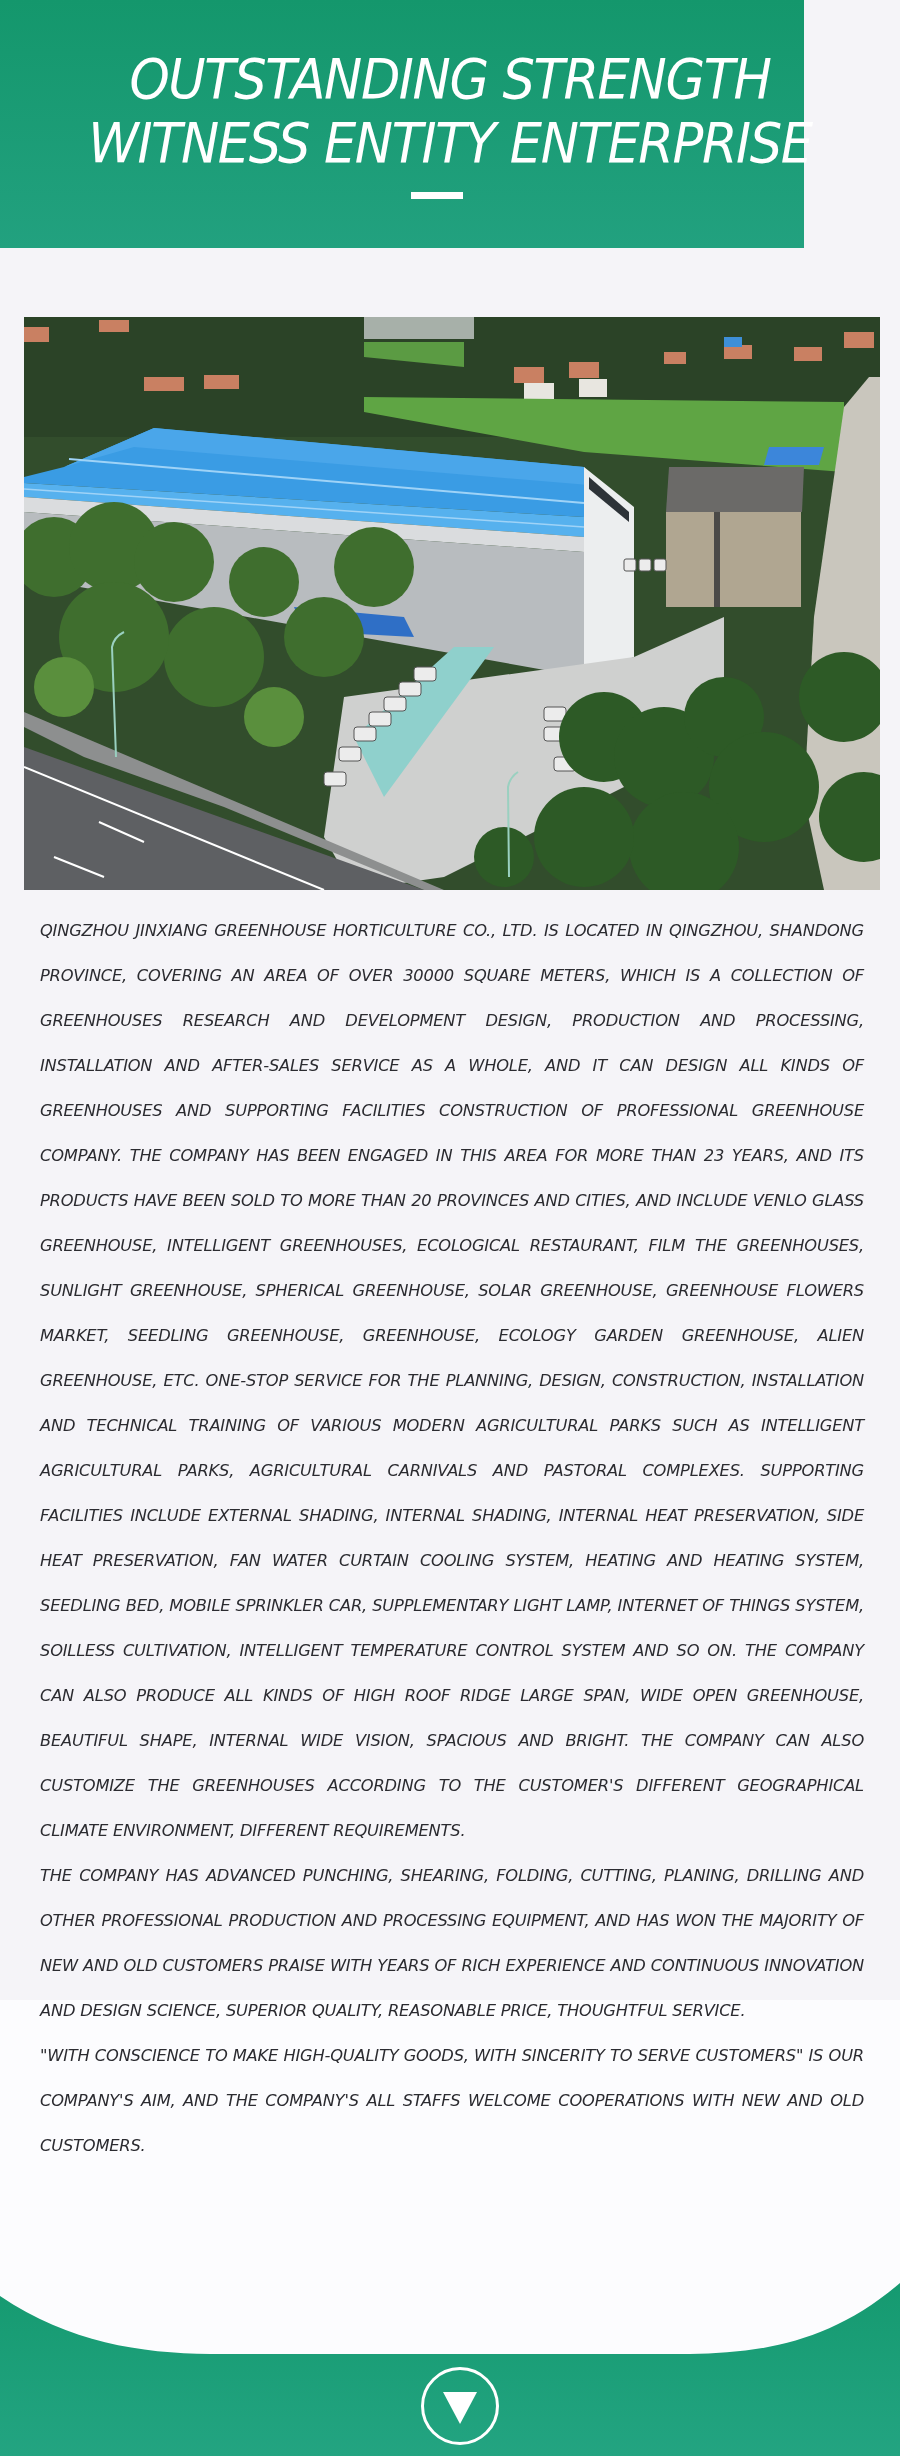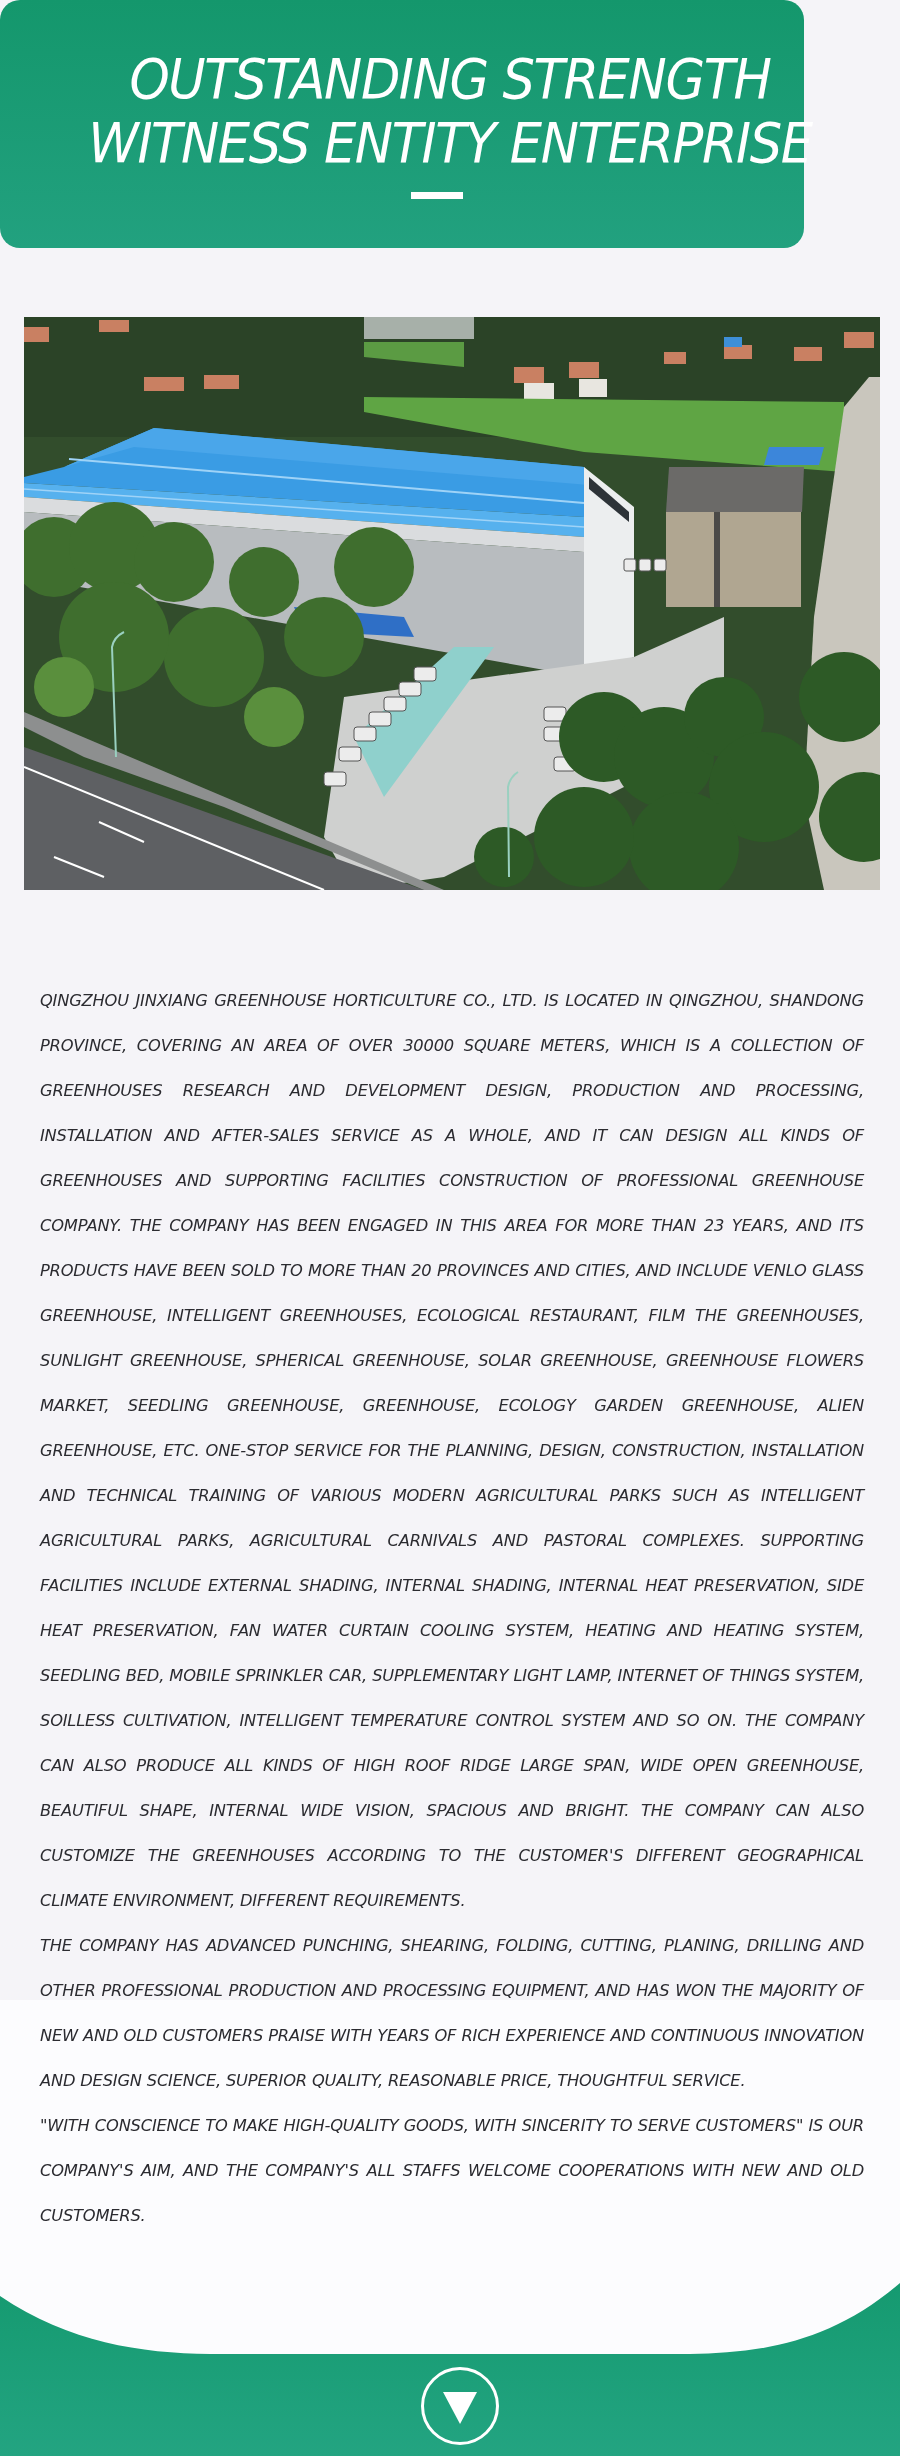--- a/index.html
+++ b/index.html
@@ -2,21 +2,21 @@
 <html><head>
   <meta charset="utf-8">
   <style>
     * { margin: 0; padding: 0; box-sizing: border-box; }
     html, body { width: 900px; background: #f5f4f8; }
     body { position: relative; height: 2456px; overflow: hidden; font-family: "DejaVu Sans", sans-serif; }
 
     .header {
       position: absolute; left: 0; top: 0; width: 804px; height: 248px;
       background: linear-gradient(180deg, #14976c 0%, #22a17f 100%);
-      text-align: center; color: #fff; border-radius: 20px;
+      text-align: center; color: #fff;
     }
     .header .title {
       position: absolute; left: 0; top: 47px; width: 900px;
       font-family: "DejaVu Sans", sans-serif;
       font-size: 55px; line-height: 64px; font-style: italic;
       letter-spacing: -1.5px; font-weight: normal;
       transform: scaleX(0.93); transform-origin: center top;
     }
     .header .title span { display: block; }
     .header .accent-bar {
@@ -27,21 +27,21 @@
       position: absolute; left: 0; top: 2000px; width: 900px; height: 456px; background: #fcfcfe;
     }
 
     .photo {
       position: absolute; left: 24px; top: 317px; width: 856px; height: 573px; overflow: hidden;
       background: #2f4a2a;
     }
     .photo svg { display: block; width: 856px; height: 573px; }
 
     .content {
-      position: absolute; left: 40px; top: 978px; width: 824px;
+      position: absolute; left: 40px; top: 908px; width: 824px;
       color: #2b2b30; font-family: "DejaVu Sans", sans-serif; font-style: italic;
       font-size: 16.3px; line-height: 45px; text-align: justify;
       letter-spacing: -0.2px;
     }
     .content p { margin: 0; text-align-last: left; }
 
     .footer-wave { position: absolute; left: 0; top: 2283px; width: 900px; height: 173px; }
     .footer-wave svg { display: block; }
 
     .scroll-button {

